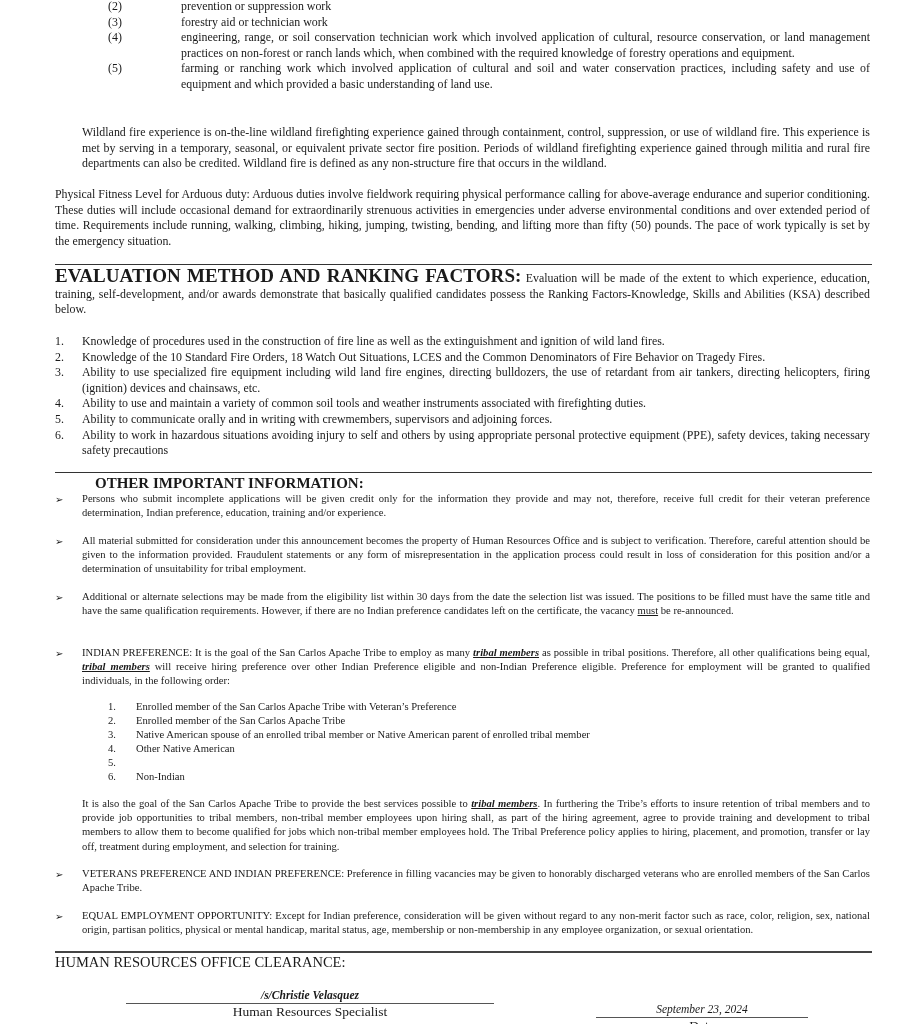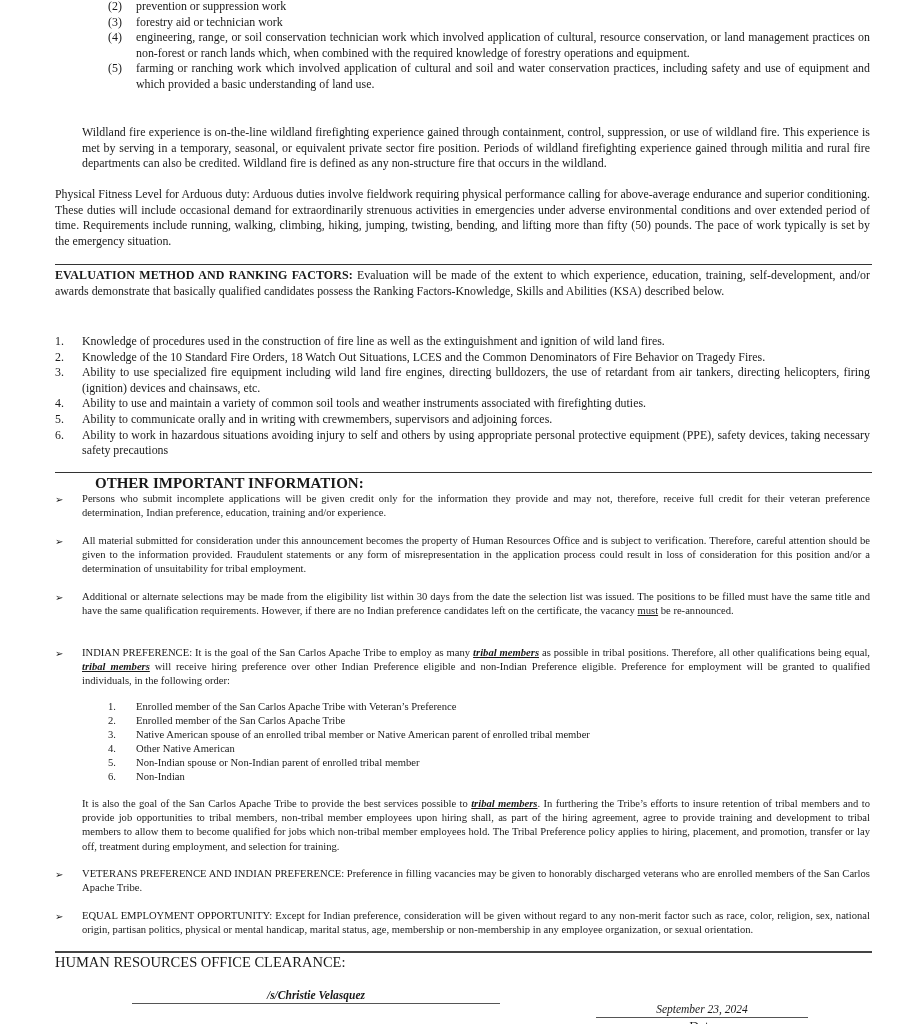--- a/index.html
+++ b/index.html
@@ -10,28 +10,28 @@
     }
     .page { position: absolute; left: 0; top: 0; width: 924px; height: 1024px; }
 
     .t { font-size: 11.9px; line-height: 15.6px; text-align: justify; }
     .s { font-size: 10.6px; line-height: 14.2px; text-align: justify; }
 
     
     .plist { position: absolute; left: 108px; top: 0px; width: 762px; }
     .plist .row { display: flex; }
     .plist .num { width: 28px; flex: none; }
-    .plist .txt { flex: 1; }
+    .plist .txt { flex: 1; margin-left: 45px; }
 
     .block { position: absolute; }
 
     .rule { position: absolute; left: 55px; width: 817px; height: 0; border-top: 1px solid #333; }
     .rule.thick { border-top: 2px solid #444; }
 
-    .h-eval { font-weight: bold; font-size: 12px; letter-spacing: 0.1px; }
+    .h-eval { font-weight: bold; font-size: 19px; letter-spacing: 0.1px; }
     .h-other { font-weight: bold; font-size: 15px; margin-left: 40px; }
 
     .olist .row { display: flex; }
     .olist .num { width: 27px; flex: none; }
     .olist .txt { flex: 1; }
 
     .bul { position: absolute; left: 55px; width: 815px; display: flex; }
     .bul .arrow { width: 27px; flex: none; font-size: 10px; padding-top: 1px; }
     .bul .txt { flex: 1; }
 
@@ -146,21 +146,20 @@
     <div class="row">
         <span class="num">3.</span>
         <span>Native American spouse of an enrolled tribal member or Native American parent of enrolled tribal member</span>
       </div>
     <div class="row">
         <span class="num">4.</span>
         <span>Other Native American</span>
       </div>
     <div class="row">
         <span class="num">5.</span>
-        <span>Non-Indian spouse or Non-Indian parent of enrolled tribal member</span>
       </div>
     <div class="row">
         <span class="num">6.</span>
         <span>Non-Indian</span>
       </div>
   </div>
 
   <div class="block s" style="left:82px; top:797px; width:788px;"><span>It is also the goal of the San Carlos Apache Tribe to provide the best services possible to </span><span class="bu">tribal members</span><span>.  In furthering the Tribe’s efforts to insure retention of tribal members and to provide job opportunities to tribal members, non-tribal member employees upon hiring shall, as part of the hiring agreement, agree to provide training and development to tribal members to allow them to become qualified for jobs which non-tribal member employees hold.  The Tribal Preference policy applies to hiring, placement, and promotion, transfer or lay off, treatment during employment, and selection for training.</span></div>
 
   <div class="bul s" style="top:867px;">
@@ -170,23 +169,24 @@
 
   <div class="bul s" style="top:909px;">
     <span class="arrow">➢</span>
     <span class="txt">EQUAL EMPLOYMENT OPPORTUNITY: Except for Indian preference, consideration will be given without regard to any non-merit factor such as race, color, religion, sex, national origin, partisan politics, physical or mental handicap, marital status, age, membership or non-membership in any employee organization, or sexual orientation.</span>
   </div>
 
   <div class="rule thick" style="top:951px;"></div>
 
   <div class="hr-title">HUMAN RESOURCES OFFICE CLEARANCE:</div>
 
-  <div class="sig" style="left:132px; top:987px; width:368px;">
+  <div class="sig" style="left:126px; top:987px; width:368px;">
     <div class="val bold">/s/Christie Velasquez</div>
     <div class="line"></div>
+    <div class="lbl">Human Resources Specialist</div>
   </div>
 
   <div class="sig" style="left:596px; top:961px; width:212px;margin-top:40px;">
     <div class="val">September 23, 2024</div>
     <div class="line"></div>
     <div class="lbl">Date</div>
   </div>
 
 </div>
 

